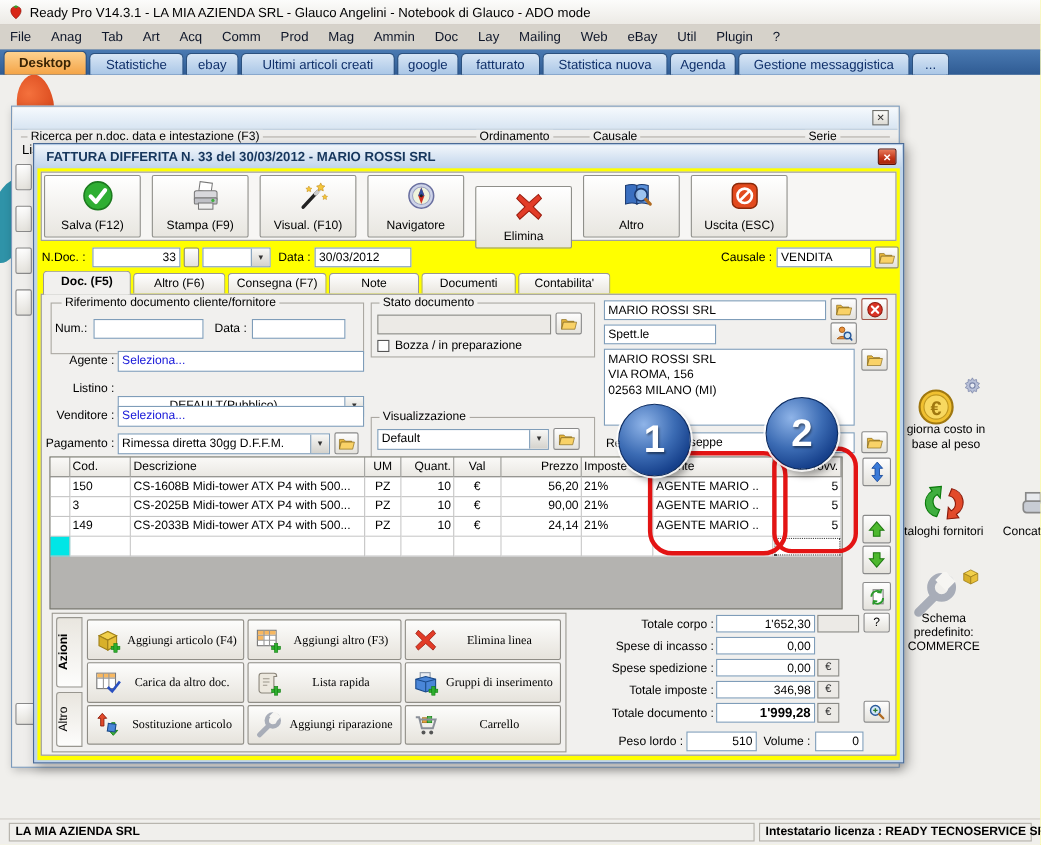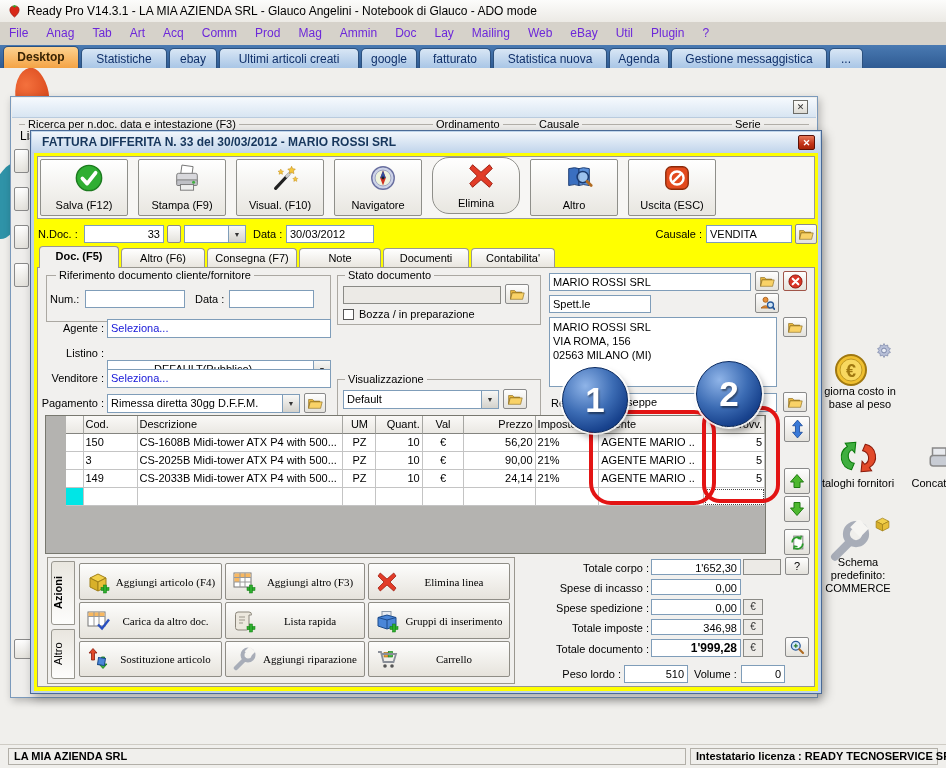--- a/index.html
+++ b/index.html
@@ -37,21 +37,21 @@
   .vtab{position:absolute;border:1px solid #98968f;background:linear-gradient(#fdfdfc,#e9e6df);writing-mode:vertical-rl;transform:rotate(180deg);text-align:center;font-size:11px;box-sizing:border-box;border-radius:0 3px 3px 0;}
   .badge{position:absolute;border-radius:50%;background:radial-gradient(circle at 35% 28%, #8fb4e8 0%, #3c6cb4 45%, #17418c 75%, #0e3270 100%);border:1px solid #0a2a60;box-shadow:0 0 0 2px rgba(255,255,255,.85), 4px 5px 7px rgba(0,0,0,.35);color:#fff;font-weight:bold;display:flex;align-items:center;justify-content:center;text-shadow:1px 2px 2px rgba(0,0,0,.45);z-index:40;}
   .redrect{position:absolute;border:4px solid #e31414;border-radius:22px;z-index:38;}
   .winclose{position:absolute;border:1px solid #6d6d68;background:linear-gradient(#fcfcfa,#dddbd4);display:flex;align-items:center;justify-content:center;font-size:9px;color:#333;box-sizing:border-box;}
   .winclose::after{content:"✕";}
   .redclose{position:absolute;border:1px solid #5a1208;border-radius:2px;background:linear-gradient(#e87a5a,#c23318 60%,#a82408);display:flex;align-items:center;justify-content:center;font-size:9px;font-weight:bold;color:#fff;box-sizing:border-box;}
   .redclose::after{content:"✕";}
   .dlabel{position:absolute;font-size:11px;text-align:center;color:#000;line-height:13px;}
   .chk{position:absolute;width:11px;height:11px;background:#fff;border:1px solid #555;box-sizing:border-box;}
   .focuscell{outline:1px dotted #444;outline-offset:-2px;background:#fff;}
-  .menuitem{padding:0 9px;font-size:12px;color:#6d28d9;line-height:22px;}
+  .menuitem{padding:0 9px;font-size:12px;color:#0f172a;line-height:22px;}
 </style>
 </head>
 <body>
 
 <div id="screen">
 
   <div class="abs" style="left:0;top:0;width:946px;height:22px;background:linear-gradient(#fcfcfb,#eceae5);border-bottom:1px solid #c9c5bd;">
     <span class="abs ic" style="left:7px;top:3px;width:15px;height:15px;">
         <svg viewBox="0 0 16 16">
           <path d="M8 15C3 11 2 7 4 4.5 6 2.5 8 4 8 5c0-1 2-2.5 4-.5 2 2.5 1 6.5-4 10.5z" fill="#d82818" stroke="#8a1008" stroke-width=".6"></path>
@@ -209,21 +209,21 @@
               <svg viewBox="0 0 32 32">
                 <circle cx="16" cy="16" r="12" fill="#cdd3e8" stroke="#6a70a0" stroke-width="1.5"></circle>
                 <circle cx="16" cy="16" r="8.5" fill="#eef3dc" stroke="#9aa0c0"></circle>
                 <path d="M16 8 19 16 16 24 13 16z" fill="#d03020"></path>
                 <path d="M16 8 19 16H13z" fill="#3050a0"></path>
                 <circle cx="16" cy="16" r="1.5" fill="#222"></circle>
               </svg>
             </span>
           <span class="cap">Navigatore</span>
         </div>
-        <div class="tbarbtn" style="left:394px;top:0;border-radius:17px;">
+        <div class="tbarbtn" style="left:394px;top:12px;">
           <span class="ic">
               <svg viewBox="0 0 32 32">
                 <path d="M7 4 16 12 25 4 28 8 20 16 28 24 25 28 16 20 7 28 4 24 12 16 4 8z" fill="#e23c28" stroke="#9a1a0c"></path>
               </svg>
             </span>
           <span class="cap">Elimina</span>
         </div>
         <div class="tbarbtn" style="left:492px;top:2px;">
           <span class="ic">
               <svg viewBox="0 0 32 32">
@@ -381,21 +381,21 @@
       <div class="fld" style="left:572px;top:240px;width:171px;height:19px;">Giuseppe</div>
       <div class="btn3d" style="left:749px;top:239px;width:24px;height:20px;">
           <span class="ic" style="width:16px;height:13px;">
             <svg viewBox="0 0 20 16">
               <path d="M2 14 2 3h5l2 2h7v1H4z" fill="#e8b73e" stroke="#8c6d1f" stroke-width=".8"></path>
               <path d="M2 14 4 6h15l-2 8z" fill="#f9d267" stroke="#8c6d1f" stroke-width=".8"></path>
             </svg>
           </span>
         </div>
 
-      <div class="abs" style="left:11px;top:262px;width:721px;height:139px;border:1px solid #78786f;background:#b4b3b0;box-sizing:border-box;padding-left:20px;">
+      <div class="abs" style="left:11px;top:262px;width:721px;height:139px;border:1px solid #78786f;background:#b4b3b0;box-sizing:border-box;">
         <div class="row">
           <div class="tc th" style="width:13px;"></div>
           <div class="tc th" style="width:51px;">Cod.</div>
           <div class="tc th" style="width:209px;">Descrizione</div>
           <div class="tc th" style="width:29px;text-align:center;">UM</div>
           <div class="tc th tr" style="width:43px;">Quant.</div>
           <div class="tc th" style="width:38px;text-align:center;">Val</div>
           <div class="tc th tr" style="width:69px;">Prezzo</div>
           <div class="tc th" style="width:61px;">Imposte</div>
           <div class="tc th" style="width:104px;">Agente</div>

